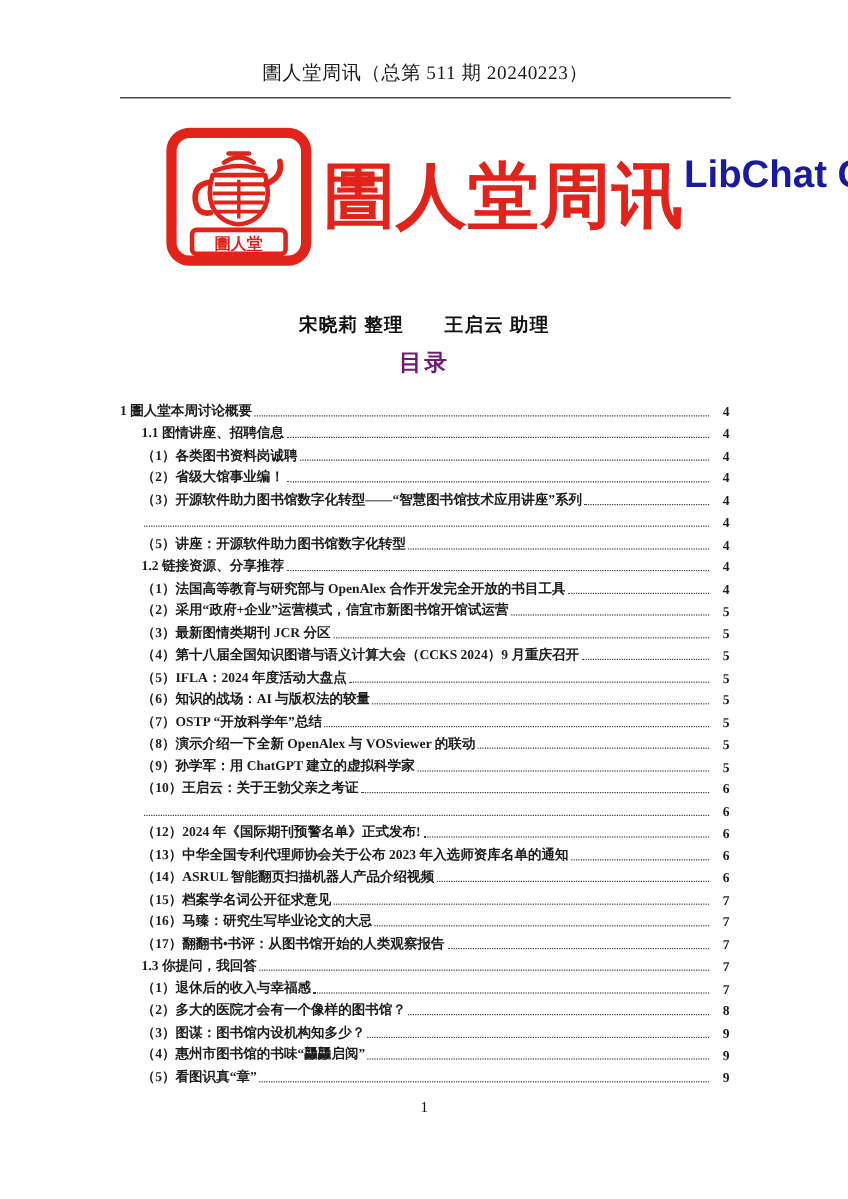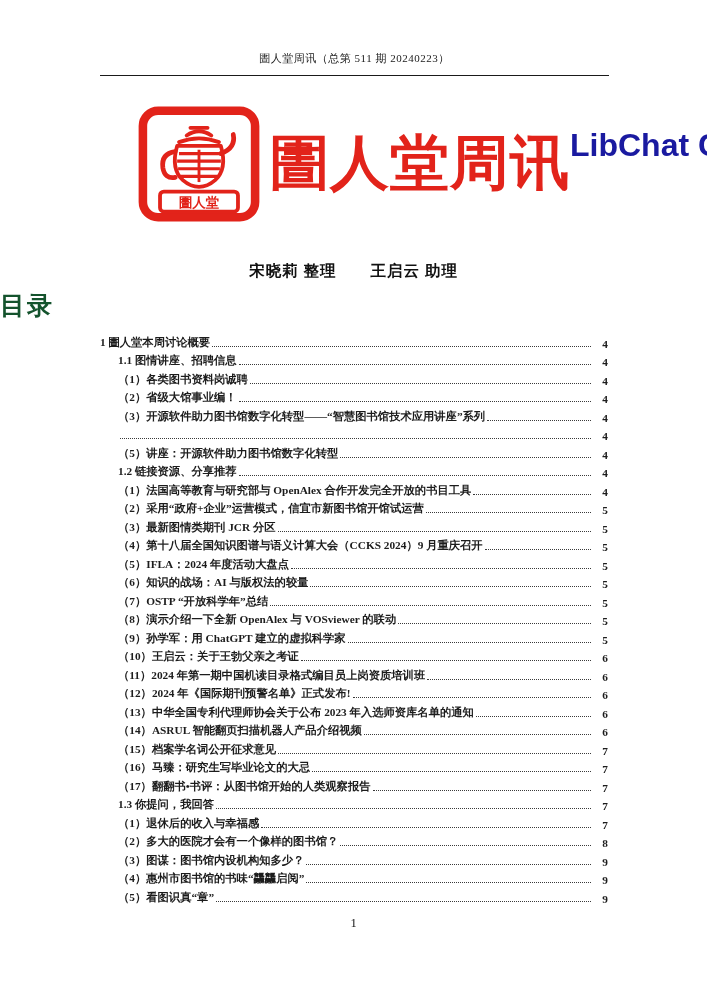--- a/index.html
+++ b/index.html
@@ -6,21 +6,21 @@
   * { margin:0; padding:0; box-sizing:border-box; }
   html,body { background:#ffffff; }
   .page {
     position:relative; width:707px; height:999px; background:#fff;
     font-family:"Liberation Serif","DejaVu Serif",serif; color:var(--ink);
     overflow:hidden;
   }
   
   .running-header {
     position:absolute; top:51px; left:100px; right:98px;
-    text-align:center; font-size:11px; letter-spacing:0.5px;
+    text-align:center; font-size:16px; letter-spacing:0.5px;
     padding-bottom:9px; border-bottom:1.6px solid #1a1a1a;
   }
   
   .logo { position:absolute; top:106px; left:137px; display:flex; align-items:center; gap:9px; }
   .seal { width:124px; height:116px; flex:0 0 auto; }
   .logo-text { display:flex; flex-direction:row; }
   .logo-title-cn {
     font-family:"Liberation Sans","DejaVu Sans",sans-serif;
     font-weight:bold; font-size:59px; line-height:1.18; color:var(--red);
     letter-spacing:1px; white-space:nowrap;
@@ -32,23 +32,23 @@
   }
   
   .byline {
     position:absolute; top:261px; left:0; width:100%; text-align:center;
     font-family:Liberation Serif, serif;
     font-weight:600; font-size:15.5px; letter-spacing:1px; color:#111;
   }
   .byline .gap { display:inline-block; width:34px; }
   
   .toc-title {
-    position:absolute; top:289px; left:0; width:100%; 
+    position:absolute; top:289px; left:0; width:100%; text-align:center;
     font-family:"Liberation Sans","DejaVu Sans",sans-serif;
-    font-weight:bold; font-size:25px; letter-spacing:2px; color:#14532d;
+    font-weight:bold; font-size:19px; letter-spacing:2px; color:#701a75;
   }
   
   .toc { position:absolute; top:331px; left:100px; width:508px; }
   .toc-row {
     display:flex; align-items:flex-end; height:18.5px;
     font-size:11.3px; color:#1c1c1c; cursor:pointer;font-weight:bold;
   }
   .toc-row.lvl2 { padding-left:18px; }
   .toc-label { flex:0 1 auto; white-space:nowrap; overflow:hidden; }
   .toc-dots { flex:1 1 12px; min-width:6px; border-bottom:1.4px dotted #3a3a3a; margin:0 2px 3px 2px; }
@@ -203,21 +203,20 @@
       <span class="toc-page">5</span>
     </div>
 
     <div class="toc-row lvl2">
       <span class="toc-label">（10）王启云：关于王勃父亲之考证</span>
       <span class="toc-dots"></span>
       <span class="toc-page">6</span>
     </div>
 
     <div class="toc-row lvl2">
-      <span class="toc-label">（11）2024 年第一期中国机读目录格式编目员上岗资质培训班</span>
       <span class="toc-dots"></span>
       <span class="toc-page">6</span>
     </div>
 
     <div class="toc-row lvl2">
       <span class="toc-label">（12）2024 年《国际期刊预警名单》正式发布!</span>
       <span class="toc-dots"></span>
       <span class="toc-page">6</span>
     </div>
 

